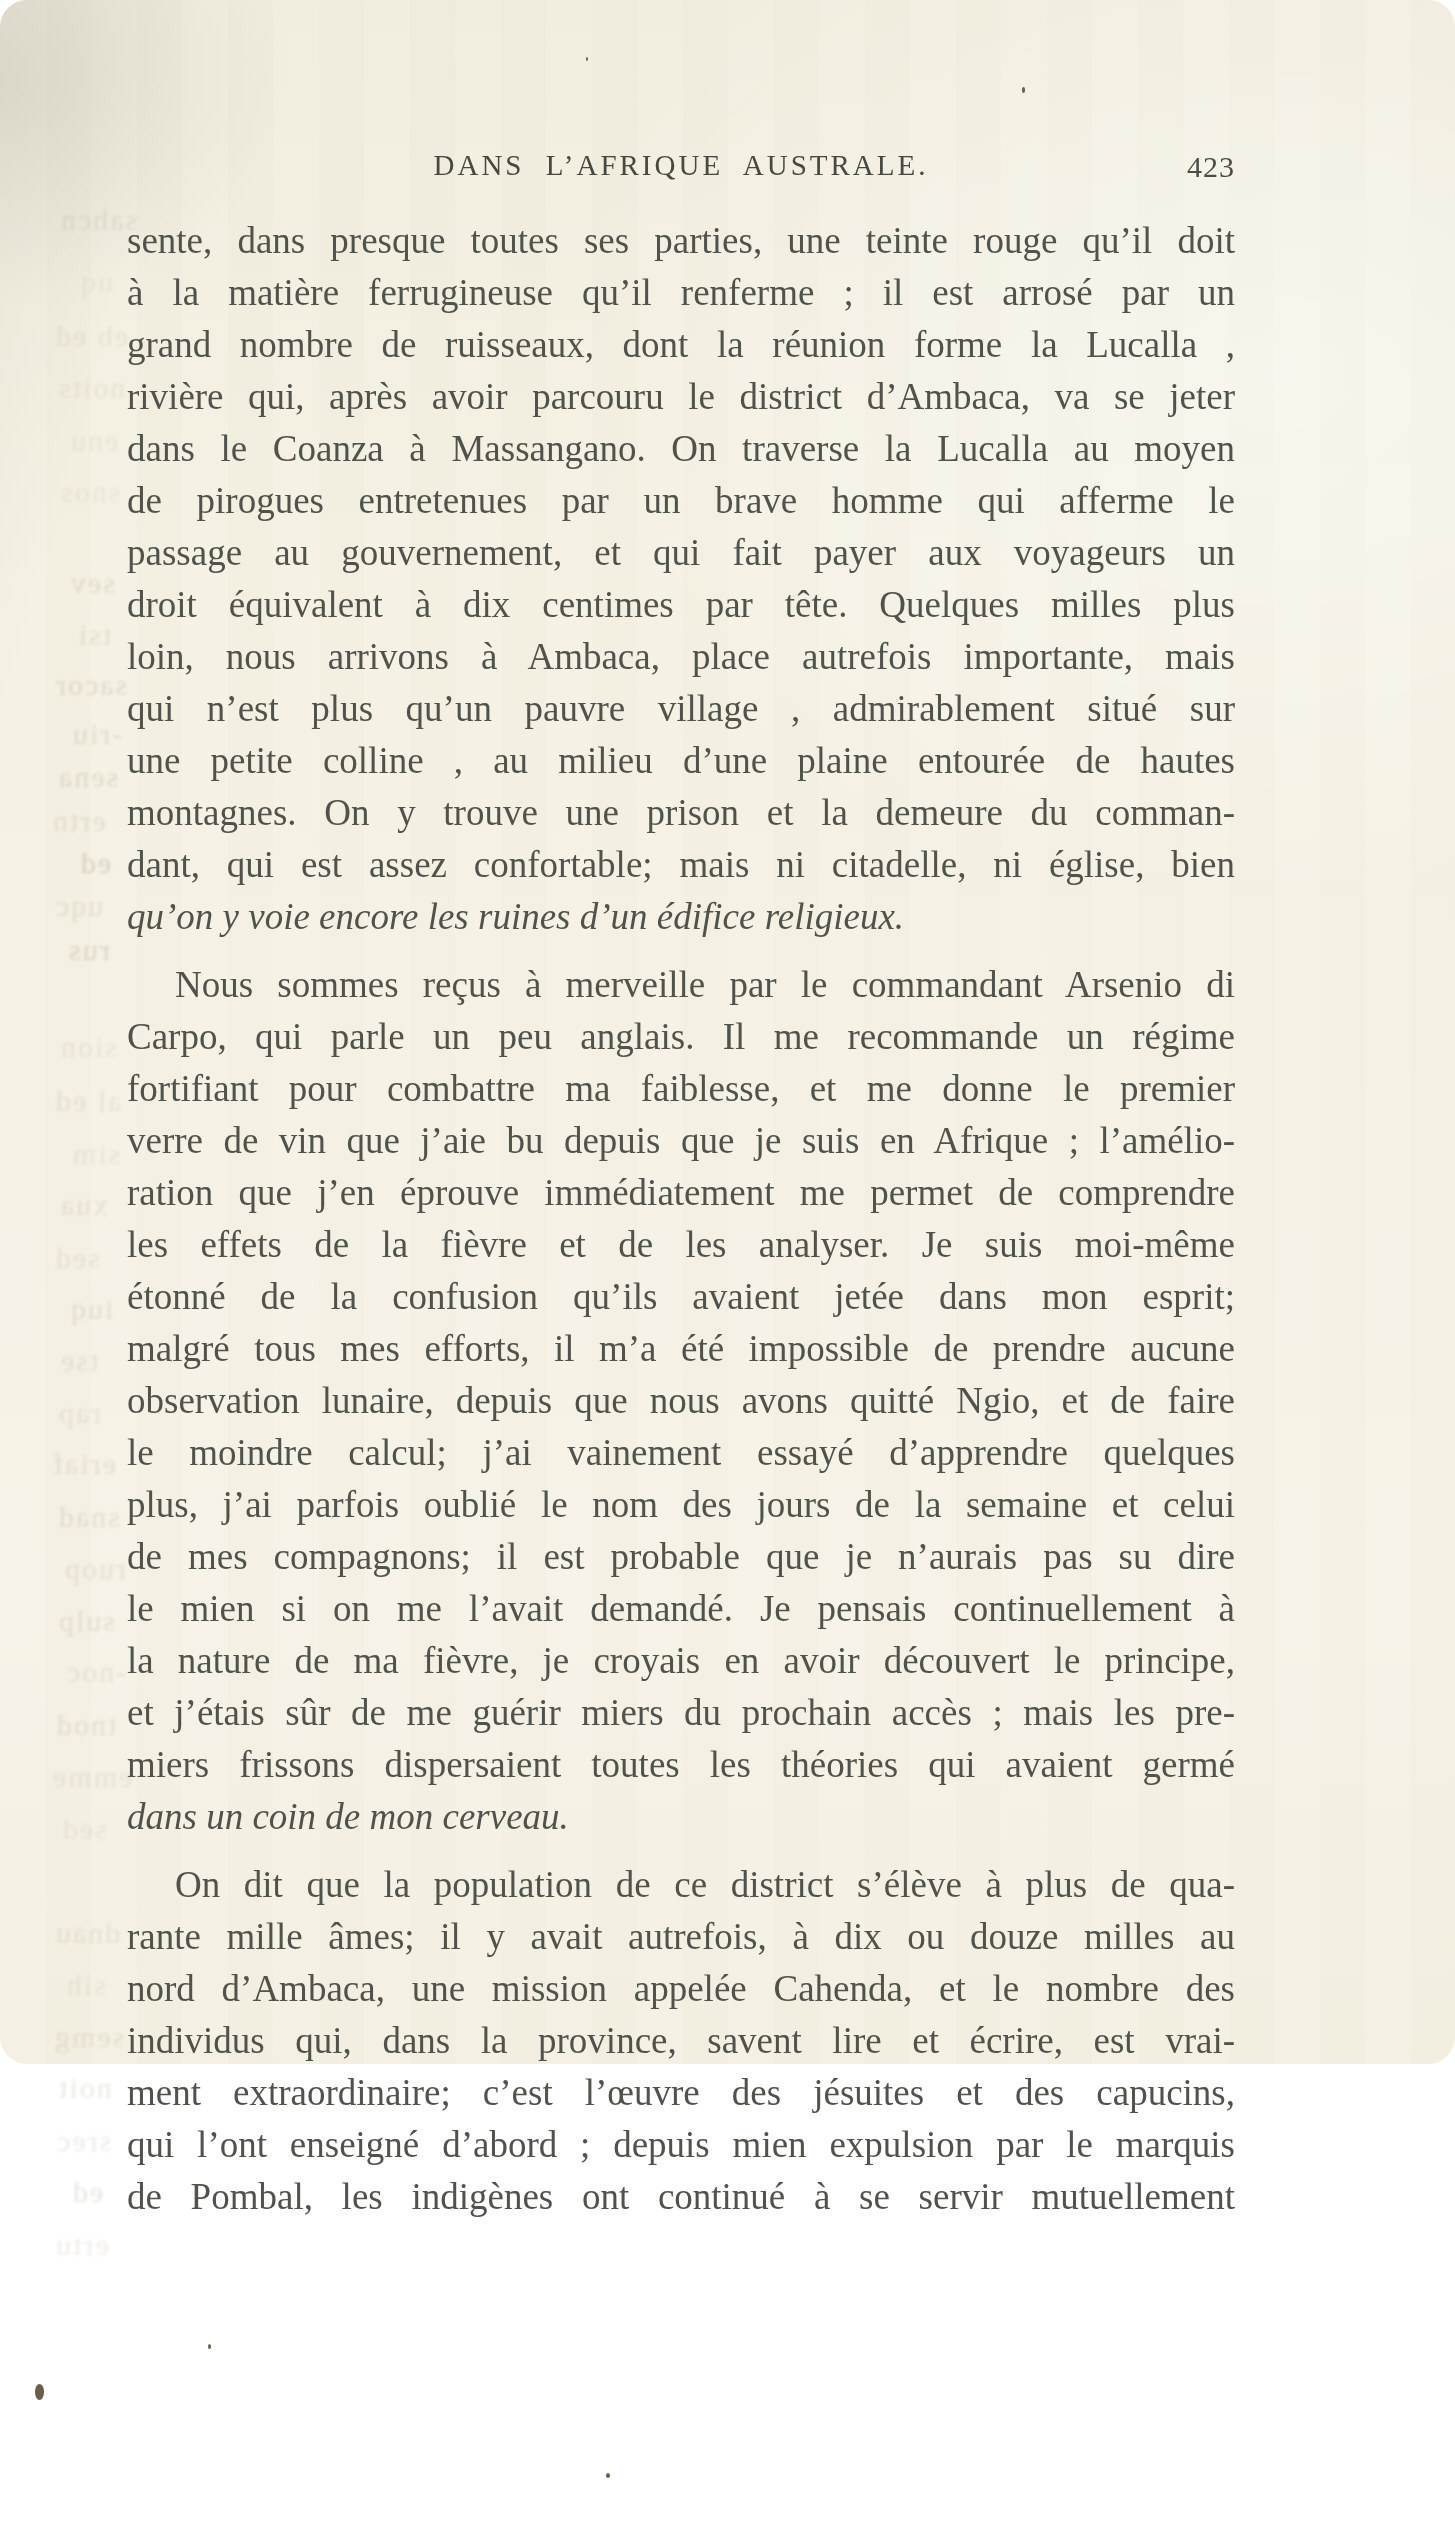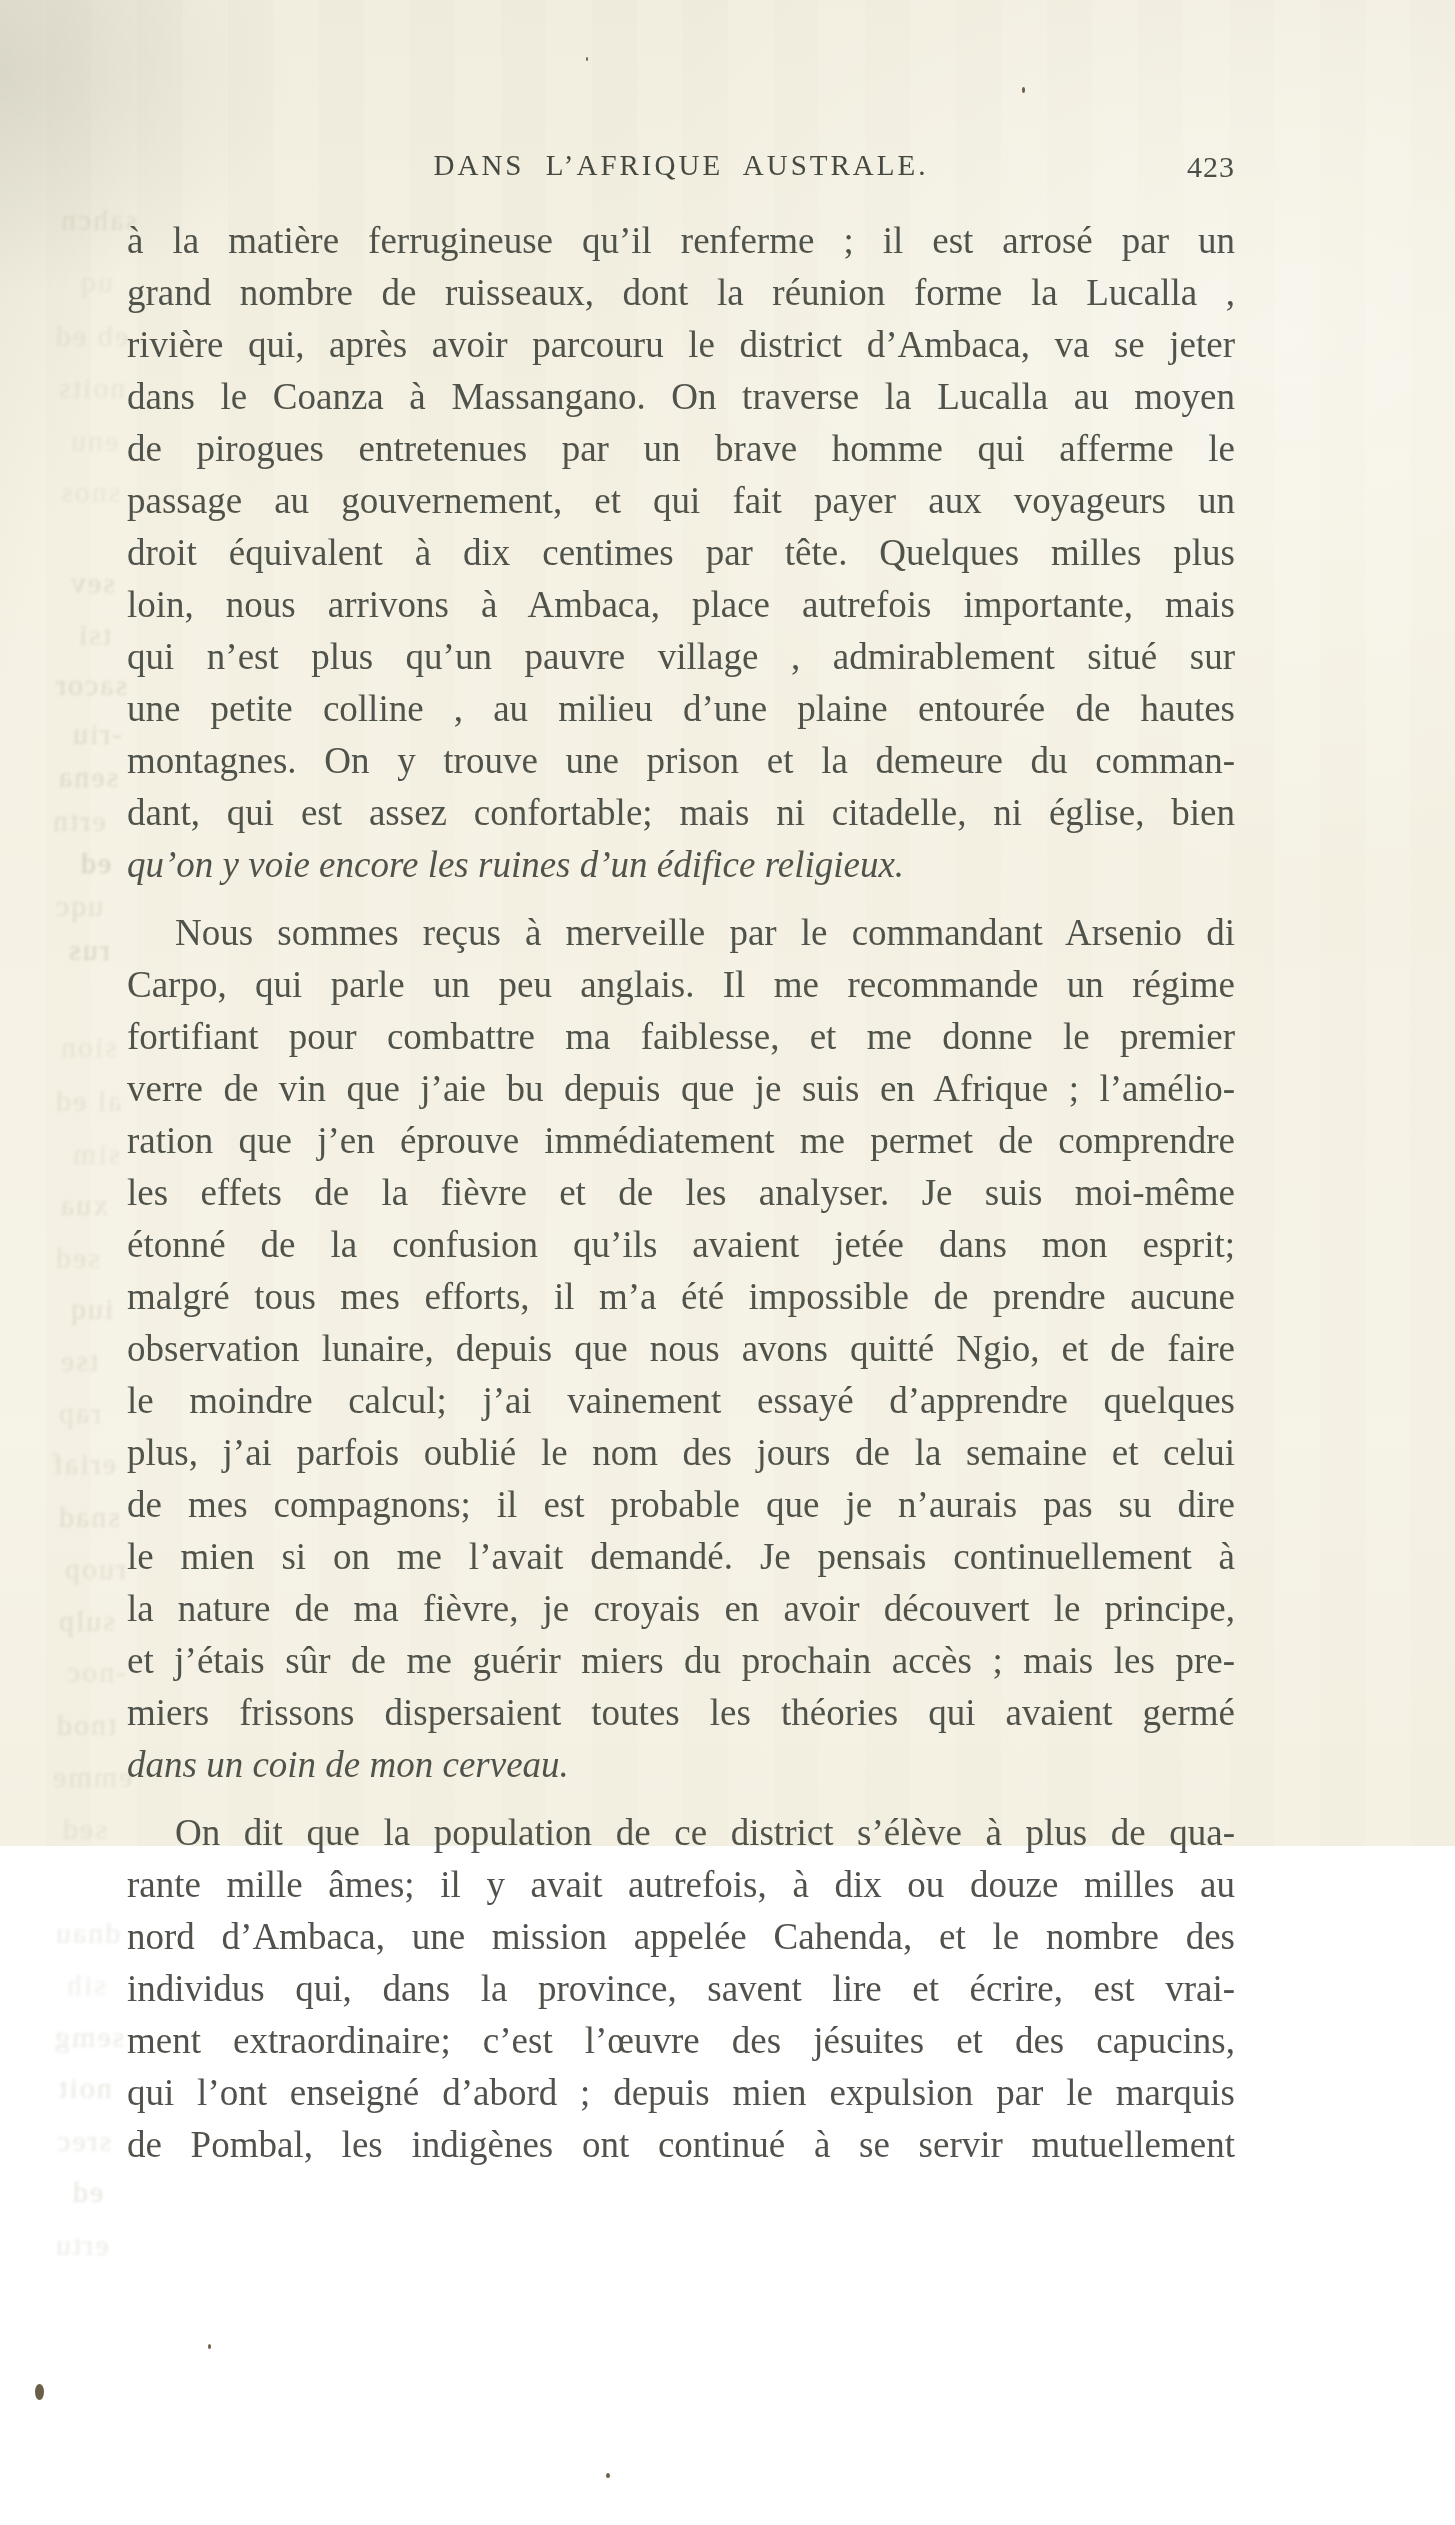--- a/index.html
+++ b/index.html
@@ -1,27 +1,28 @@
 <!DOCTYPE html>
 <html><head>
 <meta charset="utf-8">
 <style>
   html,body{margin:0;padding:0;}
   body{
     width:1455px;height:2526px;overflow:hidden;
     font-family:"Liberation Serif","DejaVu Serif",serif;
   }
   .page{
-    position:relative;width:1455px;height:1846px;
+    position:relative;width:1455px;height:2064px;
     background:
       radial-gradient(416px 317px at 0% 4%, rgba(178,176,163,0.28), transparent 70%),
       radial-gradient(1188px 891px at 88% 18%, rgba(255,255,255,0.38), transparent 62%),
       linear-gradient(105deg, rgba(196,194,178,0.22) 0%, rgba(244,240,226,0) 10%),
       repeating-linear-gradient(90deg, rgba(255,255,255,0.04) 0 46px, rgba(208,203,183,0.05) 46px 91px),
       linear-gradient(180deg, #f1edde 0%, #f5f1e3 28%, #f6f2e6 78%, #f4f0e2 100%);
+    border-radius: 27px;
   }
   .header-row{
     position:absolute;left:127px;top:149px;width:1108px;height:44px;
   }
   .header-title{
     position:absolute;left:0;right:0;top:0;text-align:center;
     font-size:29px;letter-spacing:3px;word-spacing:11px;color:#464941;
   }
   .page-number{
     position:absolute;right:0;top:1px;
@@ -56,20 +57,21 @@
 <body>
 
 <div class="page">
 
   <div class="header-row">
     <div class="header-title">DANS L’AFRIQUE AUSTRALE.</div>
     <div class="page-number">423</div>
   </div>
 
   <div class="body-text">
+      <div class="line">sente, dans presque toutes ses parties, une teinte rouge qu’il doit</div>
       <div class="line">à la matière ferrugineuse qu’il renferme ; il est arrosé par un</div>
       <div class="line">grand nombre de ruisseaux, dont la réunion forme la Lucalla ,</div>
       <div class="line">rivière qui, après avoir parcouru le district d’Ambaca, va se jeter</div>
       <div class="line">dans le Coanza à Massangano. On traverse la Lucalla au moyen</div>
       <div class="line">de pirogues entretenues par un brave homme qui afferme le</div>
       <div class="line">passage au gouvernement, et qui fait payer aux voyageurs un</div>
       <div class="line">droit équivalent à dix centimes par tête. Quelques milles plus</div>
       <div class="line">loin, nous arrivons à Ambaca, place autrefois importante, mais</div>
       <div class="line">qui n’est plus qu’un pauvre village , admirablement situé sur</div>
       <div class="line">une petite colline , au milieu d’une plaine entourée de hautes</div>

